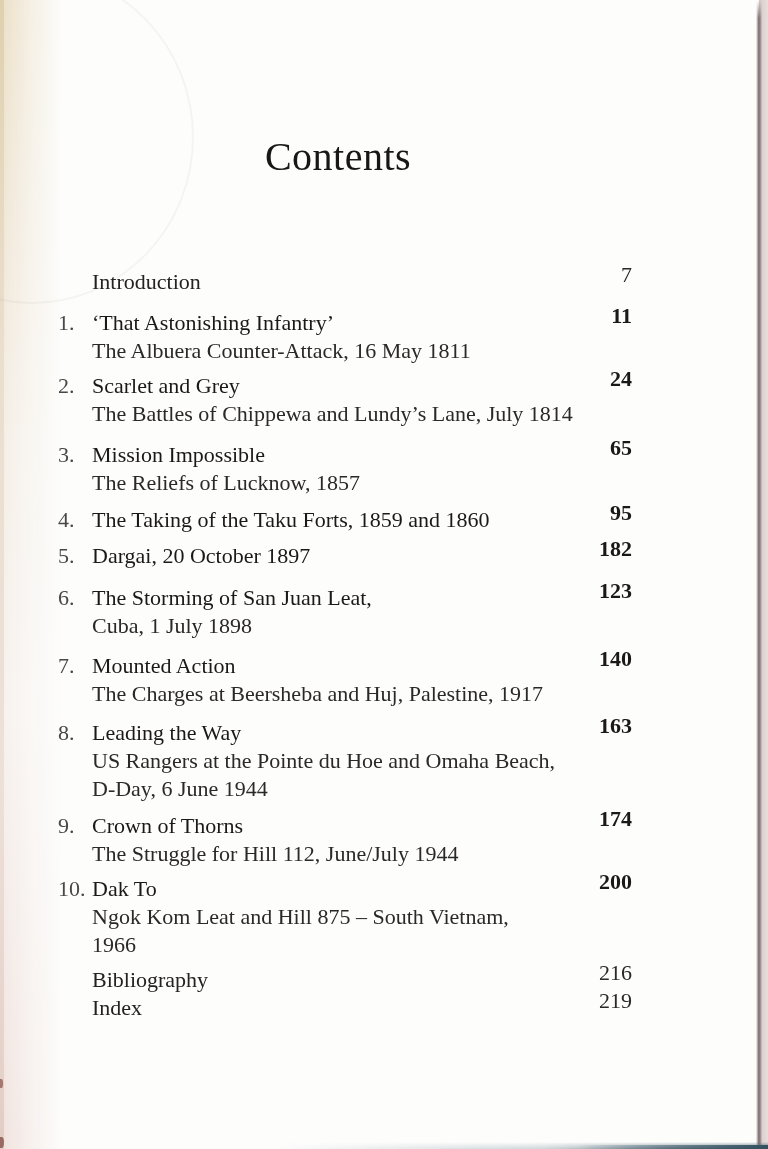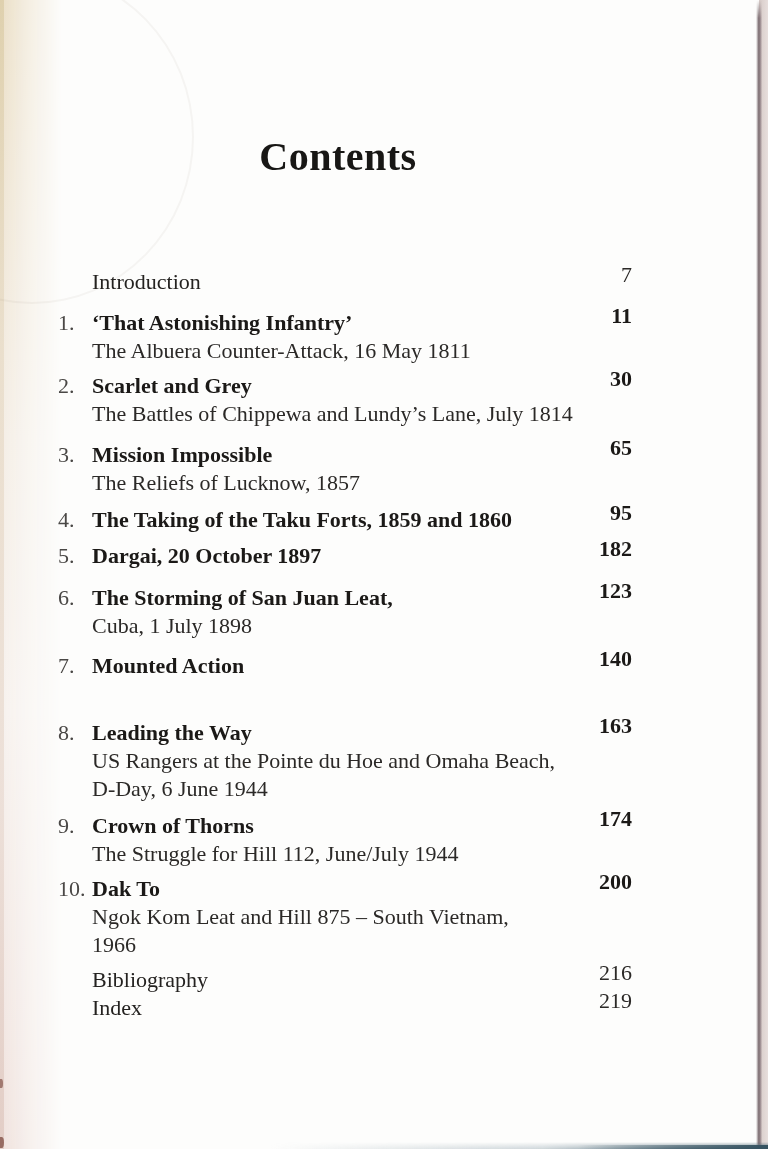--- a/index.html
+++ b/index.html
@@ -52,30 +52,30 @@
   .curl-arc{
     position:absolute;left:-130px;top:-30px;width:320px;height:330px;
     border-radius:50%;
     border:2px solid rgba(115,105,90,.06);
     background:transparent;
   }
 
   .contents-title{
     position:absolute;left:0;top:106px;width:676px;
     text-align:center;
-    font-size:40px;font-weight:bold;color:#181715;
+    font-size:40px;font-weight:normal;color:#181715;
     letter-spacing:.5px;
   }
 
   .toc{position:absolute;left:58px;top:0;width:574px;}
   .entry{position:absolute;left:0;width:100%;display:flex;align-items:flex-start;}
   .entry .num{flex:none;width:34px;font-size:22px;line-height:28px;color:#4a4846;}
   .entry .body{flex:1;min-width:0;padding-right:6px;}
   .entry .title{font-size:22px;line-height:28px;color:#242220;}
-  .entry.bold .title{font-weight:bold;color:#1b1917;text-align:right;}
+  .entry.bold .title{font-weight:normal;color:#1b1917;text-align:right;}
   .entry .sub{font-size:22px;line-height:28px;color:#2b2927;}
   .entry .pg{flex:none;min-width:46px;text-align:right;font-size:22px;line-height:28px;color:#2b2927;transform:translateY(-7px);}
   .entry.bold .pg{font-weight:bold;color:#1b1917;}
 
   
   .e-intro{top:268px;}
   .e-1{top:309px;}
   .e-2{top:372px;}
   .e-3{top:441px;}
   .e-4{top:506px;}
@@ -115,21 +115,21 @@
       </span>
       <span class="pg">11</span>
     </div>
 
     <div class="entry bold e-2">
       <span class="num">2.</span>
       <span class="body">
         <span class="title">Scarlet and Grey</span>
         <div class="sub">The Battles of Chippewa and Lundy’s Lane, July 1814</div>
       </span>
-      <span class="pg">30</span>
+      <span class="pg">24</span>
     </div>
 
     <div class="entry bold e-3">
       <span class="num">3.</span>
       <span class="body">
         <span class="title">Mission Impossible</span>
         <div class="sub">The Reliefs of Lucknow, 1857</div>
       </span>
       <span class="pg">65</span>
     </div>
@@ -152,20 +152,21 @@
         <span class="title">The Storming of San Juan Leat,</span>
         <div class="sub">Cuba, 1 July 1898</div>
       </span>
       <span class="pg">123</span>
     </div>
 
     <div class="entry bold e-7">
       <span class="num">7.</span>
       <span class="body">
         <span class="title">Mounted Action</span>
+        <div class="sub">The Charges at Beersheba and Huj, Palestine, 1917</div>
       </span>
       <span class="pg">140</span>
     </div>
 
     <div class="entry bold e-8">
       <span class="num">8.</span>
       <span class="body">
         <span class="title">Leading the Way</span>
         <div class="sub">US Rangers at the Pointe du Hoe and Omaha Beach,</div>
         <div class="sub">D-Day, 6 June 1944</div>

